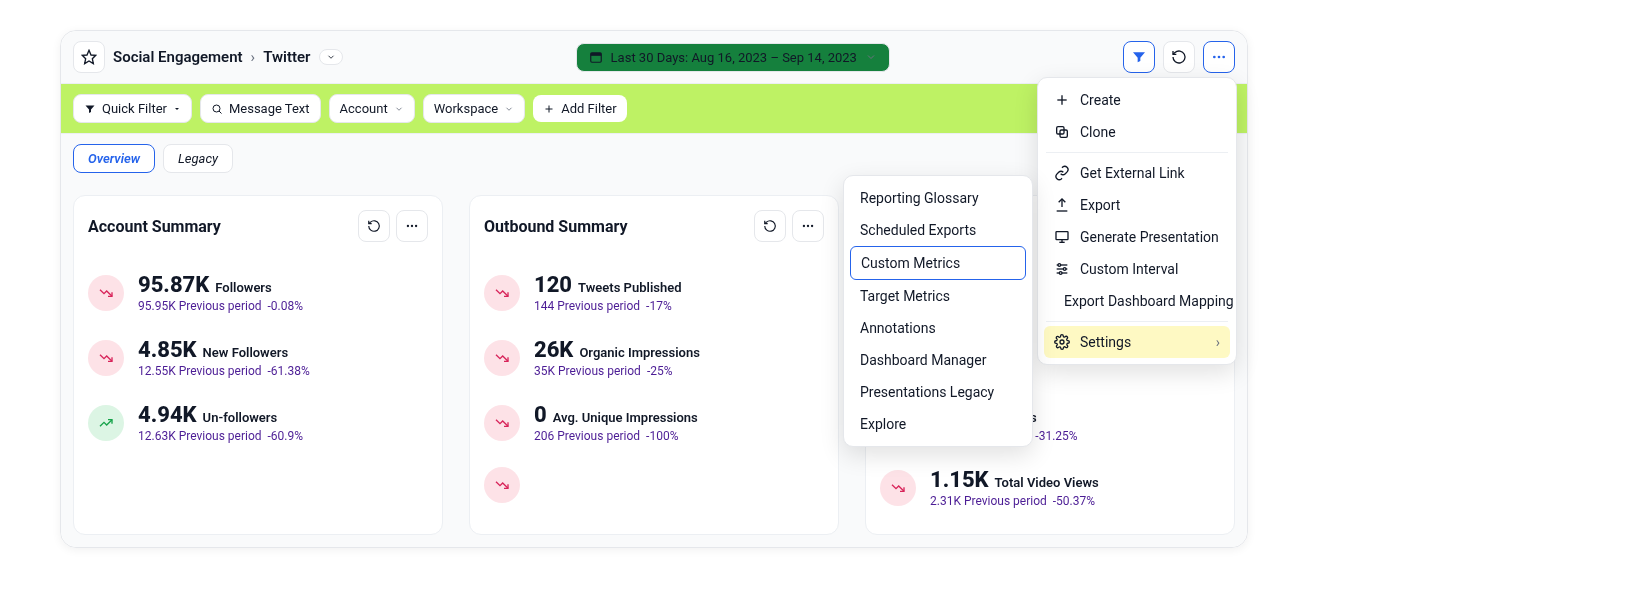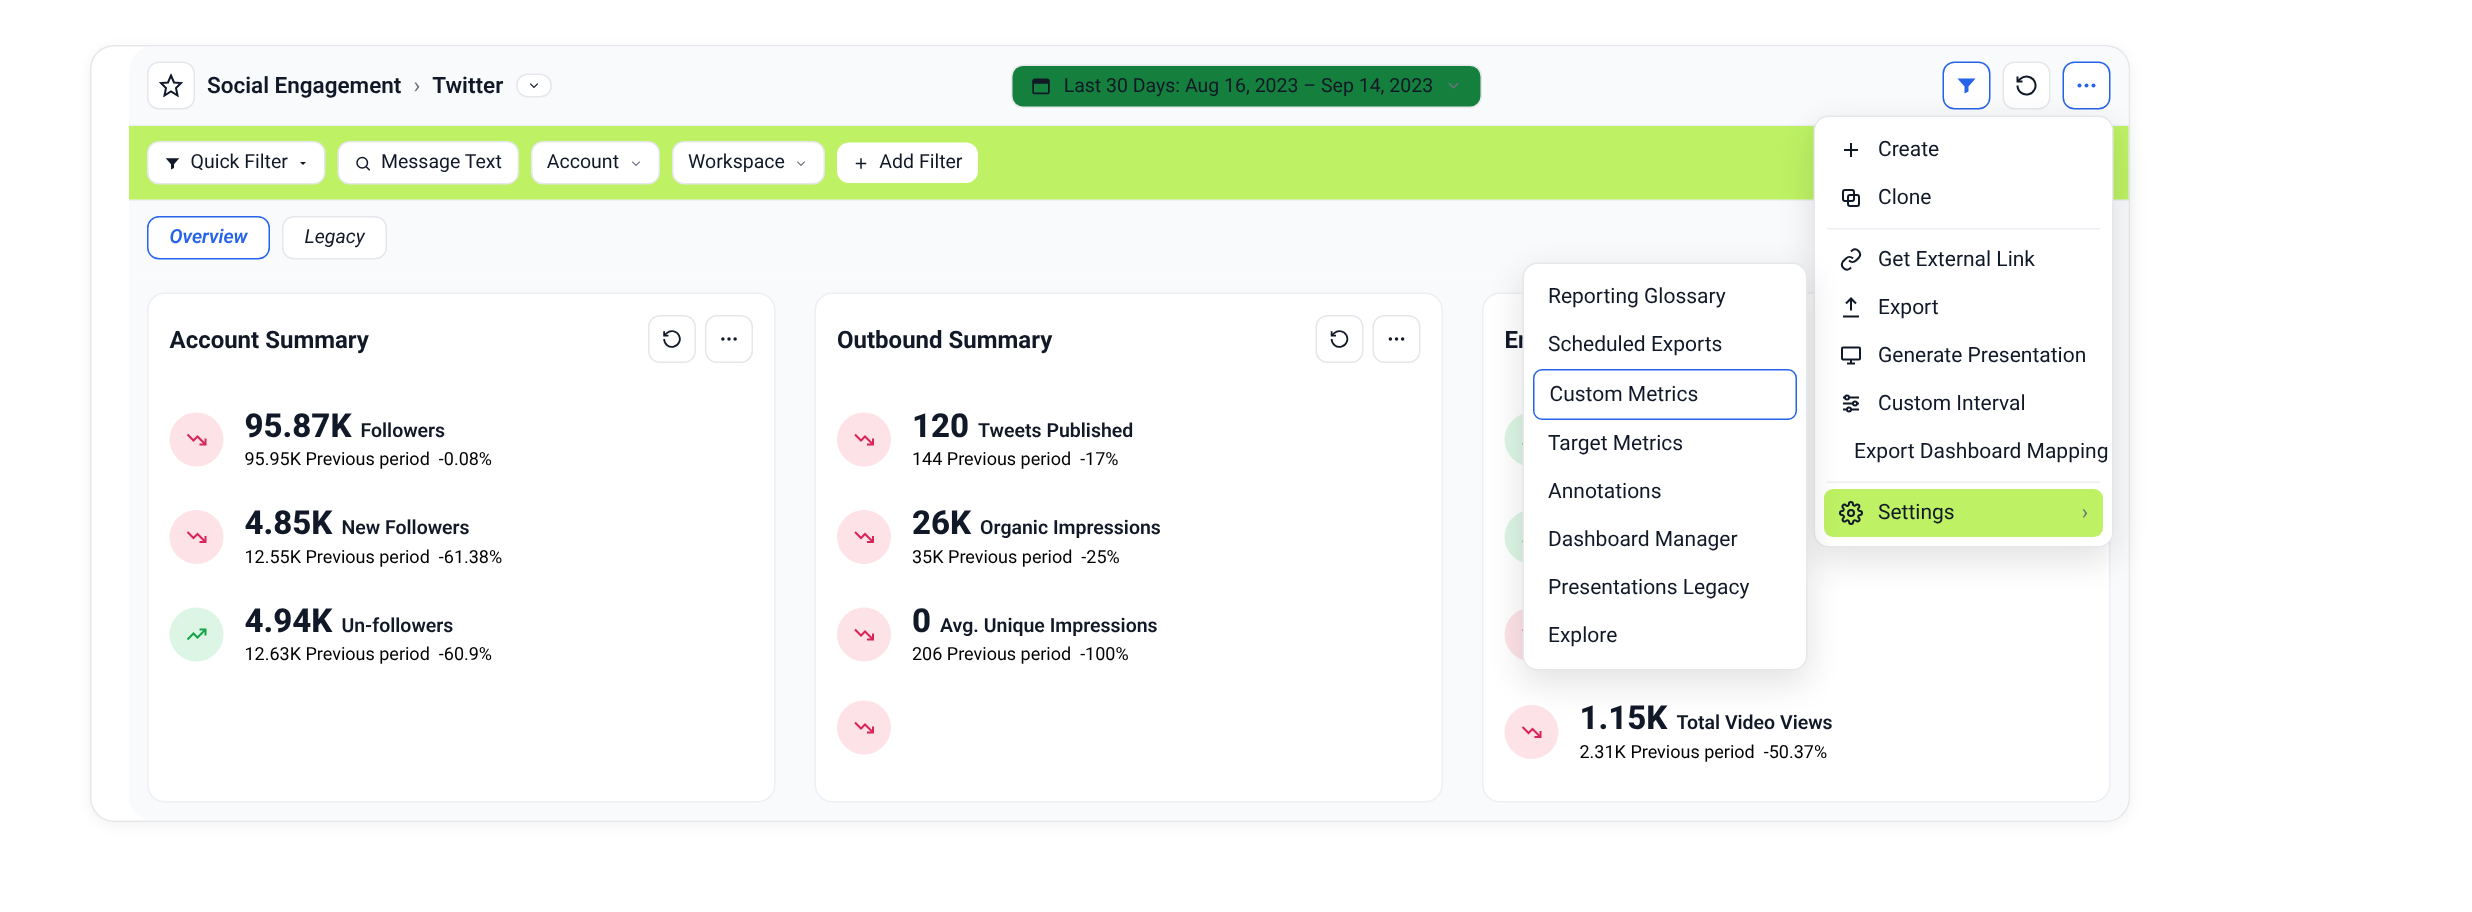--- a/index.html
+++ b/index.html
@@ -4,27 +4,26 @@
 <style>
   * { box-sizing: border-box; margin: 0; padding: 0; }
   body {
     font-family: -apple-system, BlinkMacSystemFont, "Segoe UI", Roboto, Helvetica, Arial, sans-serif;
     background: #fff;
     color: #111827;
     font-size: 13px;
     padding: 30px 60px;
   }
   .window {
-    width: 1360px;
+    width: 1188px;
     border: 1px solid #e5e7eb;
     border-radius: 16px;
     box-shadow: 0 2px 10px rgba(0,0,0,0.06);
     overflow: visible;
     position: relative;
-    padding-left: 25px;
   }
   
   .topbar {
     display: flex;
     align-items: center;
     padding: 10px 12px;
     gap: 8px;
     border-bottom: 1px solid #eceff3;
     background: #f9fafb;
     border-top-left-radius: 16px;
@@ -82,33 +81,33 @@
   .bubble {
     width: 36px; height: 36px; border-radius: 50%;
     display: flex; align-items: center; justify-content: center;
   }
   .bubble.red { background: #fde2e7; color: #d8245a; }
   .bubble.green { background: #dcf5e4; color: #16a34a; }
   .metric-body { display: flex; flex-direction: column; }
   .metric-top { display: flex; align-items: baseline; gap: 6px; }
   .metric-value { font-weight: 800; font-size: 22px; }
   .metric-label { font-weight: 600; font-size: 13px; }
-  .metric-sub { color: #000000; font-size: 12px; margin-top: 2px; }
+  .metric-sub { color: #4c1d95; font-size: 12px; margin-top: 2px; }
   .metric-sub .delta { margin-left: 6px; }
   
   .menu {
     position: absolute; background: #fff; border: 1px solid #e5e7eb;
     border-radius: 10px; box-shadow: 0 8px 24px rgba(0,0,0,0.12);
     padding: 6px; z-index: 20; font-size: 14px;
   }
   .menu-item {
     display: flex; gap: 10px;
     padding: 8px 10px; border-radius: 6px; cursor: pointer; white-space: nowrap;
   }
-  .menu-item.hover { background: #bef264; }
+  .menu-item.hover { background: #fef9c3; }
   .menu-item .arrow { margin-left: auto; color: #6b7280; }
   .menu .divider { height: 1px; background: #eceff3; margin: 4px 2px; }
   .menu-main { top: 46px; right: 10px; width: 200px; }
   .submenu { top: 144px; right: 214px; width: 190px; }
   .submenu .selected { border: 1px solid #2563eb; border-radius: 6px; }
   svg { display: block; }
 </style>
 </head>
 <body>
 

